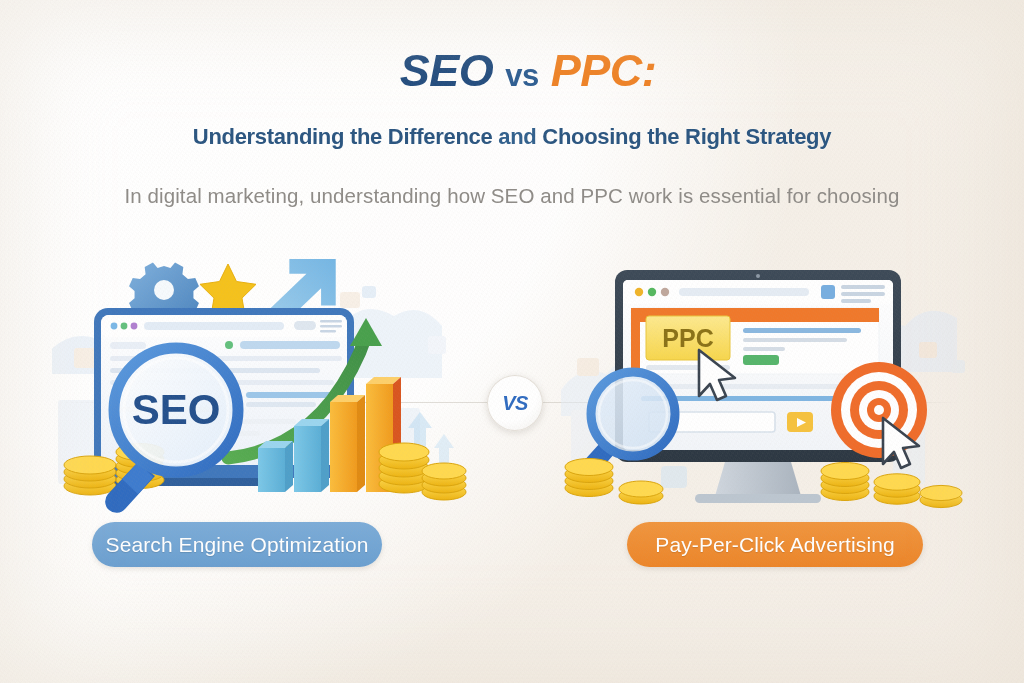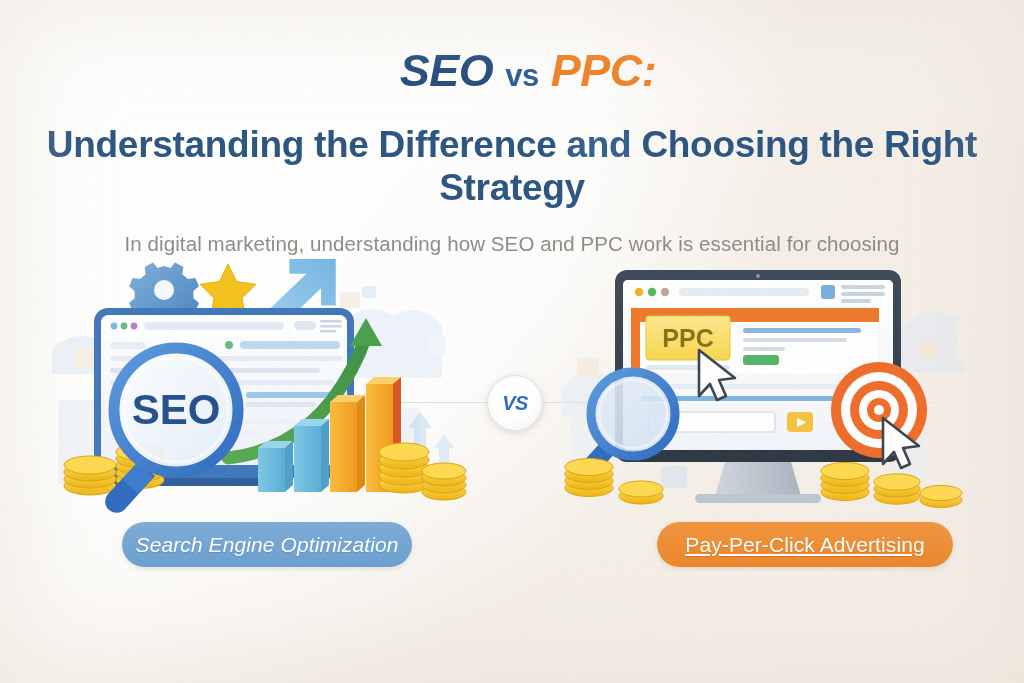--- a/index.html
+++ b/index.html
@@ -35,30 +35,30 @@
     position: absolute; top: 48px; left: 16px; width: 100%;
     text-align: center; font-size: 45px; font-weight: bold;
     font-style: italic; letter-spacing: -.5px; line-height: 1;
   }
   .t-seo  { color: #1f4a7d; }
   .t-vs   { color: #2a5b91; font-size: 31px; font-style: normal; font-weight: bold; }
   .t-ppc  { color: #ef8022; }
 
   .subtitle {
     position: absolute; top: 124px; left: 0; width: 100%;
-    text-align: center; font-size: 37px; font-weight: bold;
+    text-align: center; font-size: 22px; font-weight: bold;
     color: #2a5580; letter-spacing: -.3px; line-height: 1.15;
     text-shadow: 0 1px 0 rgba(255,255,255,.6);
   }
   .subtitle .lite { font-weight: bold; color: #31608d; }
 
   .lede {
     position: absolute; top: 180px; left: 0; width: 100%;
     text-align: center; font-size: 20.5px; color: #8e8b87;
-    line-height: 1.55; letter-spacing: .1px; margin-top: 48px;
+    line-height: 1.55; letter-spacing: .1px;
   }
 
   
   .divider {
     position: absolute; top: 402px; left: 62px; width: 900px; height: 1px;
     background: linear-gradient(90deg, rgba(205,200,192,0) 0%, rgba(200,195,186,.55) 12%,
                 rgba(200,195,186,.55) 88%, rgba(205,200,192,0) 100%);
   }
   .vs-badge {
     position: absolute; left: 487px; top: 375px; width: 56px; height: 56px;
@@ -77,28 +77,26 @@
   .scene { position: absolute; inset: 0; }
 
   .pill {
     position: absolute; top: 522px; height: 45px; border-radius: 23px;
     display: flex; align-items: center; justify-content: center;
     color: #ffffff; font-size: 21px; letter-spacing: .1px;
     text-shadow: 0 1px 1px rgba(0,0,0,.13);
     box-shadow: 0 2px 5px rgba(120,110,100,.17);
   }
   .pill.seo {
-    left: 122px; width: 290px;
+    left: 92px; width: 290px;
     background: linear-gradient(180deg, #7cacd8 0%, #6a9fd0 100%);
-    font-style: italic;
   }
   .pill.ppc {
-    left: 657px; width: 296px;
+    left: 627px; width: 296px;
     background: linear-gradient(180deg, #f0953e 0%, #ec8528 100%);
-    text-decoration: underline;
   }
 </style>
 </head>
 <body>
 
 <div id="stage"></div>
 
 <div class="title">
   <span class="t-seo">SEO</span><span>&nbsp;</span><span class="t-vs">vs</span><span>&nbsp;</span><span class="t-ppc">PPC:</span>
 </div>

